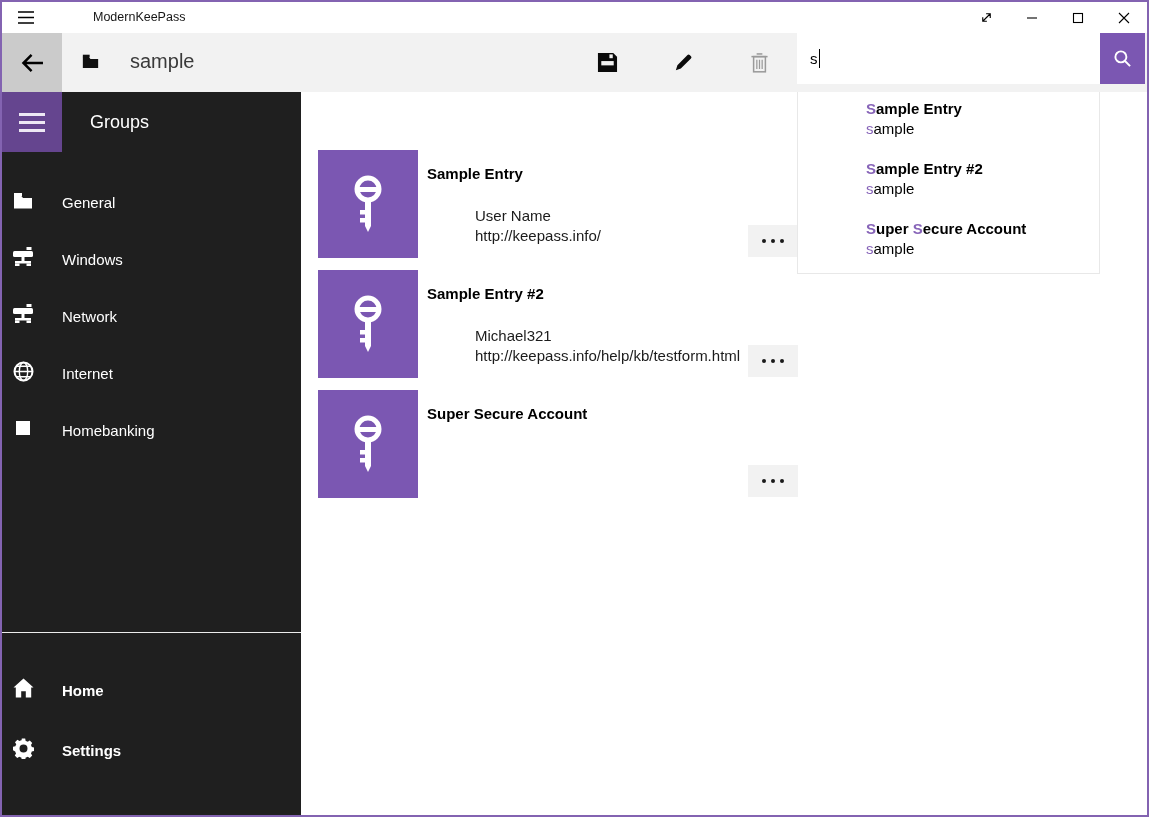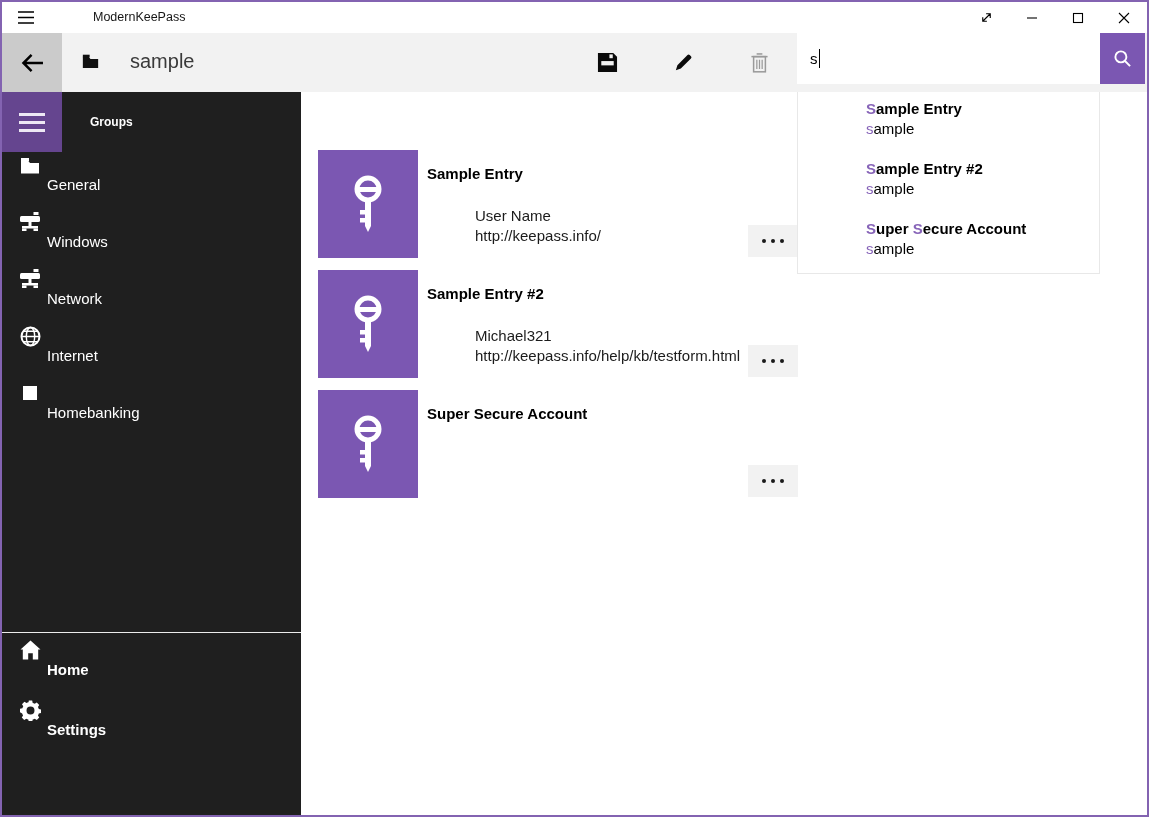--- a/index.html
+++ b/index.html
@@ -33,23 +33,23 @@
   .db-title{position:absolute;left:128px;top:0;line-height:57px;font-size:20px;color:#3A3A3A;}
   .appbar-actions{position:absolute;left:562px;top:0;width:233px;height:59px;display:flex;justify-content:flex-end;}
   .ab-btn{width:76px;height:59px;background:transparent;border:none;display:flex;align-items:center;justify-content:center;color:#0b0b0b;}
   .ab-btn.disabled{color:var(--disabled);}
   .search-box{position:absolute;left:795px;top:0;width:303px;height:51px;background:#fff;font-size:15px;color:#000;padding-left:13px;line-height:51px;white-space:pre;}
   .caret{display:inline-block;width:1.5px;height:19px;background:#000;vertical-align:-4px;margin-left:1px;}
   .search-btn{position:absolute;left:1098px;top:0;width:45px;height:51px;background:var(--accent);border:none;display:flex;align-items:center;justify-content:center;}
   
   .sidebar{position:absolute;left:0;top:90px;width:299px;bottom:0;background:var(--sidebar-bg);color:#fff;}
   .nav-hamburger{position:absolute;left:0;top:0;width:60px;height:60px;background:var(--accent-dark);border:none;display:flex;align-items:center;justify-content:center;}
-  .sidebar-header{position:absolute;left:88px;top:0;line-height:60px;font-size:12px;font-weight:bold;color:#fff;}
+  .sidebar-header{position:absolute;left:88px;top:0;line-height:60px;font-size:18px;font-weight:normal;color:#fff;}
   .group-list{position:absolute;left:0;top:62px;right:0;}
-  .nav-item{height:57px;display:flex;align-items:flex-start;padding-left:17px;cursor:default;flex-direction:column;}
+  .nav-item{height:57px;display:flex;align-items:flex-end;padding-left:10px;cursor:default;}
   .nav-icon{width:22px;height:22px;display:flex;align-items:center;justify-content:center;color:#fff;flex:none;}
   .nav-label{margin-left:28px;font-size:15px;color:#fff;}
   .sidebar-footer{position:absolute;left:0;top:540px;right:0;border-top:1px solid #ececec;padding-top:6px;}
   .sidebar-footer .nav-item{height:60px;}
   .sidebar-footer .nav-label{font-weight:bold;}
   
   .content{position:absolute;left:299px;top:90px;right:0;bottom:0;background:#fff;}
   .entry-list{position:absolute;left:17px;top:58px;}
   .entry-row{position:relative;width:480px;height:108px;margin-bottom:12px;display:flex;}
   .tile{width:100px;height:108px;background:var(--accent);display:flex;align-items:center;justify-content:center;flex:none;}

